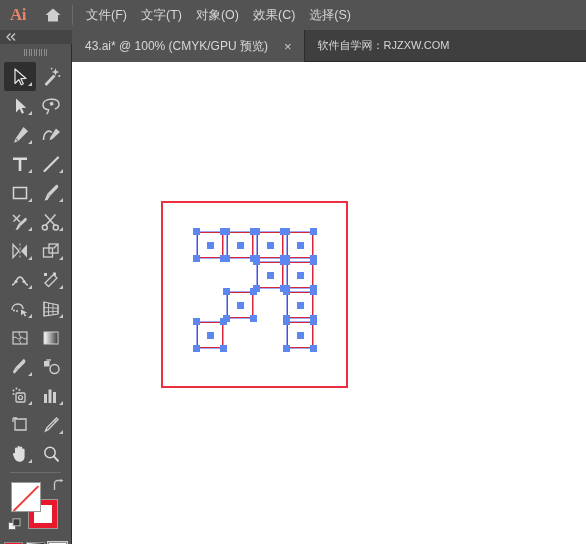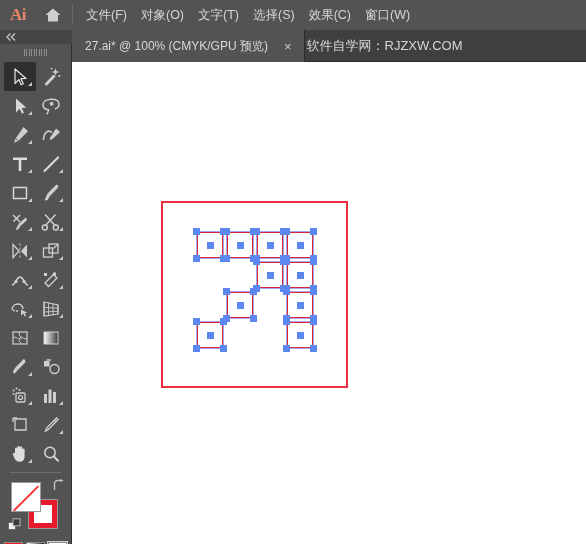--- a/index.html
+++ b/index.html
@@ -55,22 +55,22 @@
     border-right: 1px solid #2b2b2b;
     white-space: nowrap;
   }
   .doc-tab .tab-title { margin-right: 12px; }
   .tab-close {
     color: #c9c9c9; font-size: 13px; line-height: 1;
     padding: 2px 4px; cursor: pointer;
   }
   .watermark {
     display: flex; align-items: center;
-    padding-left: 2px;
-    color: #d6d6d6; font-size: 13px; white-space: nowrap;
+    padding-left: 13px;
+    color: #d6d6d6; font-size: 11px; white-space: nowrap;
   }
 
   
   .toolpanel {
     position: absolute; left: 0; top: 30px;
     width: 72px; height: 514px;
     background: #535353;
     border-right: 1px solid #2b2b2b;
   }
   .tp-collapse {
@@ -179,31 +179,30 @@
   <div class="menubar">
     <div class="ai-logo">Ai</div>
     <div class="home-btn">
       <svg width="18" height="16" viewBox="0 0 18 16" aria-hidden="true">
         <path d="M9 1.5 L1.5 8 H4 V14.5 H14 V8 H16.5 Z" fill="#cfcfcf"></path>
       </svg>
     </div>
     <div class="menu-sep"></div>
     <div id="menu-items" style="display:flex;">
         <div class="menu-item">文件(F)</div>
+        <div class="menu-item">文字(T)</div>
         <div class="menu-item">对象(O)</div>
-        <div class="menu-item">文字(T)</div>
+        <div class="menu-item">效果(C)</div>
         <div class="menu-item">选择(S)</div>
-        <div class="menu-item">效果(C)</div>
-        <div class="menu-item">窗口(W)</div>
       </div>
   </div>
 
   <div class="tabbar">
     <div class="doc-tab">
-      <span class="tab-title">27.ai* @ 100% (CMYK/GPU 预览)</span>
+      <span class="tab-title">43.ai* @ 100% (CMYK/GPU 预览)</span>
       <span class="tab-close">×</span>
     </div>
     <div class="watermark">软件自学网：RJZXW.COM</div>
   </div>
 
   <div class="toolpanel">
 
     <div class="tp-collapse">
       <svg width="11" height="8" viewBox="0 0 11 8" aria-hidden="true">
         <path d="M4.5 0.5 L1 4 L4.5 7.5 M9 0.5 L5.5 4 L9 7.5" stroke="#c8c8c8" stroke-width="1.3" fill="none"></path>

